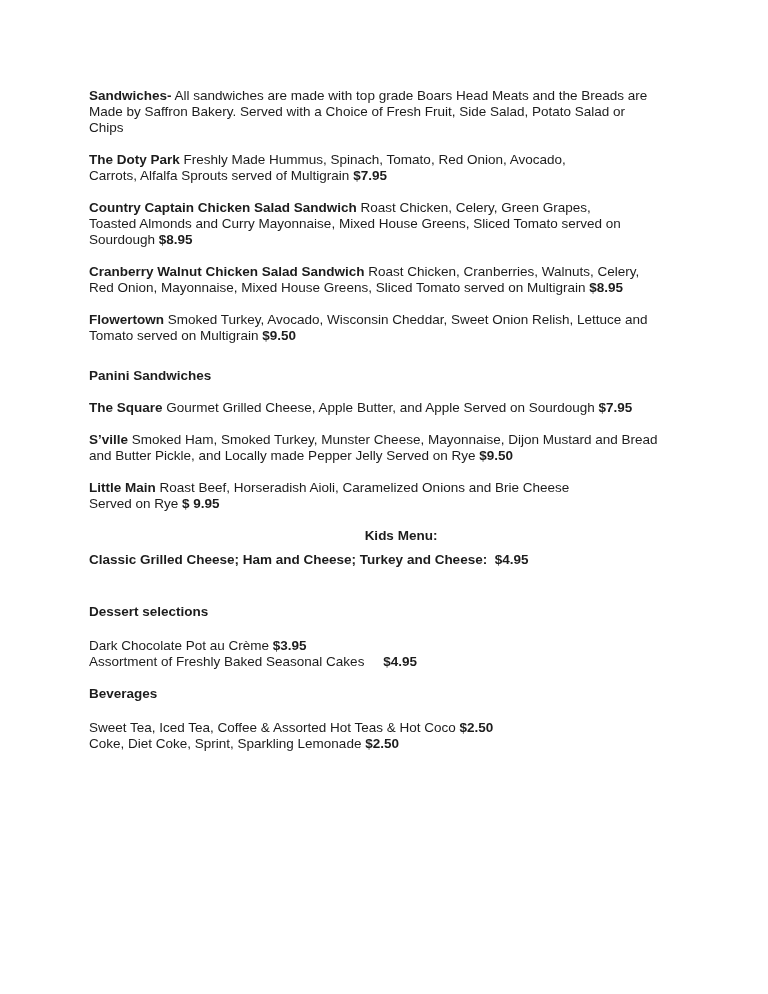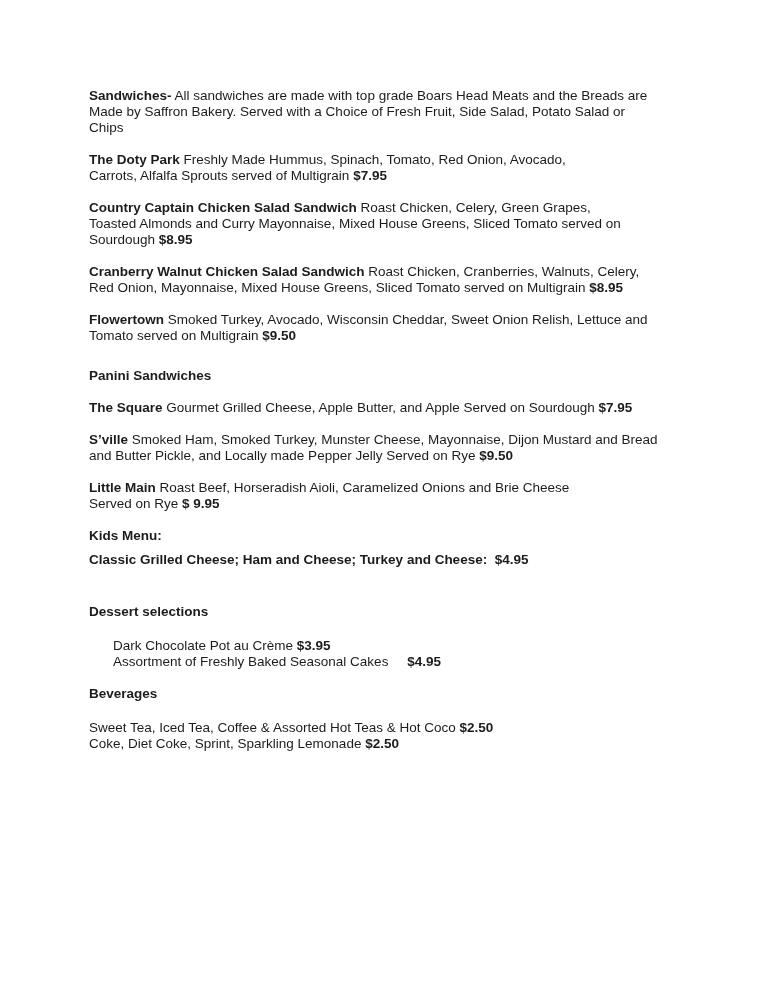--- a/index.html
+++ b/index.html
@@ -68,24 +68,24 @@
       <p class="block"><span class="b">Cranberry Walnut Chicken Salad Sandwich</span><span> Roast Chicken, Cranberries, Walnuts, Celery,
 Red Onion, Mayonnaise, Mixed House Greens, Sliced Tomato served on Multigrain </span><span class="b">$8.95</span></p>
       <p class="block"><span class="b">Flowertown</span><span> Smoked Turkey, Avocado, Wisconsin Cheddar, Sweet Onion Relish, Lettuce and
 Tomato served on Multigrain </span><span class="b">$9.50</span></p>
       <p class="block" style="margin-top: 24px;"><span class="b">Panini Sandwiches</span></p>
       <p class="block"><span class="b">The Square</span><span> Gourmet Grilled Cheese, Apple Butter, and Apple Served on Sourdough </span><span class="b">$7.95</span></p>
       <p class="block"><span class="b">S’ville</span><span> Smoked Ham, Smoked Turkey, Munster Cheese, Mayonnaise, Dijon Mustard and Bread
 and Butter Pickle, and Locally made Pepper Jelly Served on Rye </span><span class="b">$9.50</span></p>
       <p class="block"><span class="b">Little Main</span><span> Roast Beef, Horseradish Aioli, Caramelized Onions and Brie Cheese
 Served on Rye </span><span class="b">$ 9.95</span></p>
-      <p class="block" style=""><span class="b">Kids Menu:</span></p>
+      <p class="block" style=" text-align: center;"><span class="b">Kids Menu:</span></p>
       <p class="block" style="margin-top: 8px;"><span class="b">Classic Grilled Cheese; Ham and Cheese; Turkey and Cheese:  $4.95</span></p>
       <p class="block" style="margin-top: 36px;"><span class="b">Dessert selections</span></p>
-      <p class="block" style="margin-top: 18px; margin-left: 24px;"><span>Dark Chocolate Pot au Crème </span><span class="b">$3.95</span><span>
+      <p class="block" style="margin-top: 18px;"><span>Dark Chocolate Pot au Crème </span><span class="b">$3.95</span><span>
 Assortment of Freshly Baked Seasonal Cakes     </span><span class="b">$4.95</span></p>
       <p class="block" style="margin-top: 16px;"><span class="b">Beverages</span></p>
       <p class="block" style="margin-top: 18px;"><span>Sweet Tea, Iced Tea, Coffee &amp; Assorted Hot Teas &amp; Hot Coco </span><span class="b">$2.50</span><span>
 Coke, Diet Coke, Sprint, Sparkling Lemonade </span><span class="b">$2.50</span></p>
     </div>
   <div class="watermark">
     <div class="wm-tagline">see what's on the</div>
     <div class="wm-brand">menupix</div>
   </div>
 </div>

